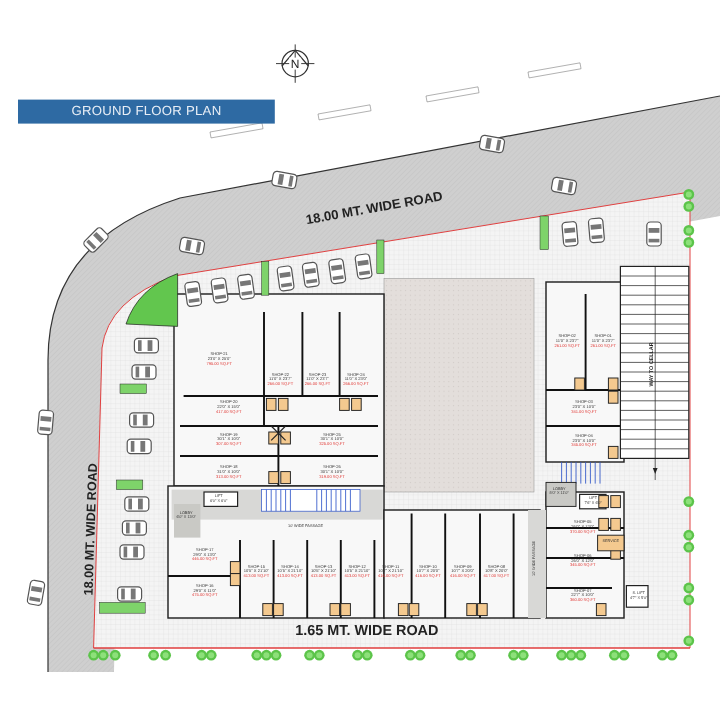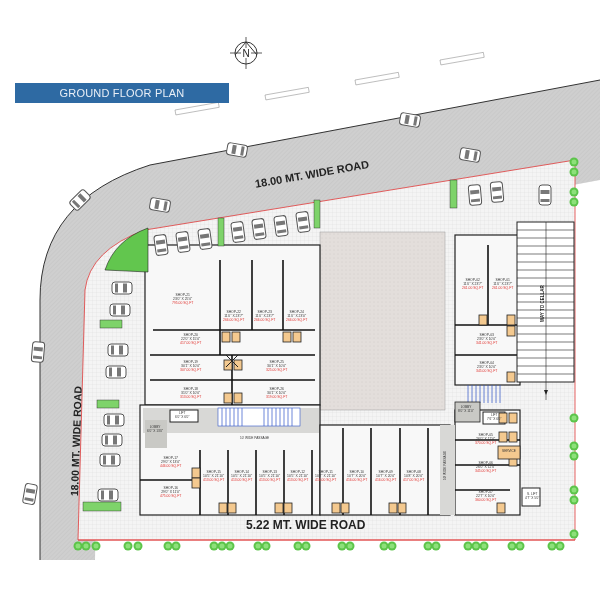--- a/index.html
+++ b/index.html
@@ -273,21 +273,21 @@
   <circle cx="18" cy="18" r="11" fill="none" stroke="#333" stroke-width="1"></circle>
   <line x1="18" y1="2" x2="18" y2="34" stroke="#333" stroke-width="0.8"></line>
   <line x1="2" y1="18" x2="34" y2="18" stroke="#333" stroke-width="0.8"></line>
   <path d="M7,20 L18,7 L29,20" fill="none" stroke="#333" stroke-width="1"></path>
   <rect x="13" y="13" width="10" height="10" fill="#fff"></rect>
   <text x="18" y="22" font-size="10" text-anchor="middle" font-family="Liberation Sans, sans-serif" fill="#222">N</text>
 </svg>
 
 <div class="road-label" style="left:254px;top:178px;font-size:11px;transform:rotate(-10deg);transform-origin:left top;">18.00 MT. WIDE ROAD</div>
 <div class="road-label" style="left:68px;top:496px;font-size:10.5px;transform:rotate(-88deg);transform-origin:left top;">18.00 MT. WIDE ROAD</div>
-<div class="road-label" style="left:246px;top:518px;font-size:12px;">5.22 MT. WIDE ROAD</div>
+<div class="road-label" style="left:246px;top:518px;font-size:12px;">1.65 MT. WIDE ROAD</div>
 <div class="road-label" style="left:540px;top:322px;font-size:4.5px;transform:rotate(-90deg);transform-origin:left top;">WAY TO CELLAR</div>
 <div class="small-label" style="left:240px;top:436px;">10' WIDE PASSAGE</div>
 <div class="small-label" style="left:443px;top:480px;transform:rotate(-90deg);transform-origin:left top;">10' WIDE PASSAGE</div>
 
 <div class="small-label" style="left:175px;top:411px;">
   <div>LIFT</div>
   <div>6'0" X 6'0"</div>
 </div>
 <div class="small-label" style="left:147px;top:425px;">
   <div>LOBBY</div>

